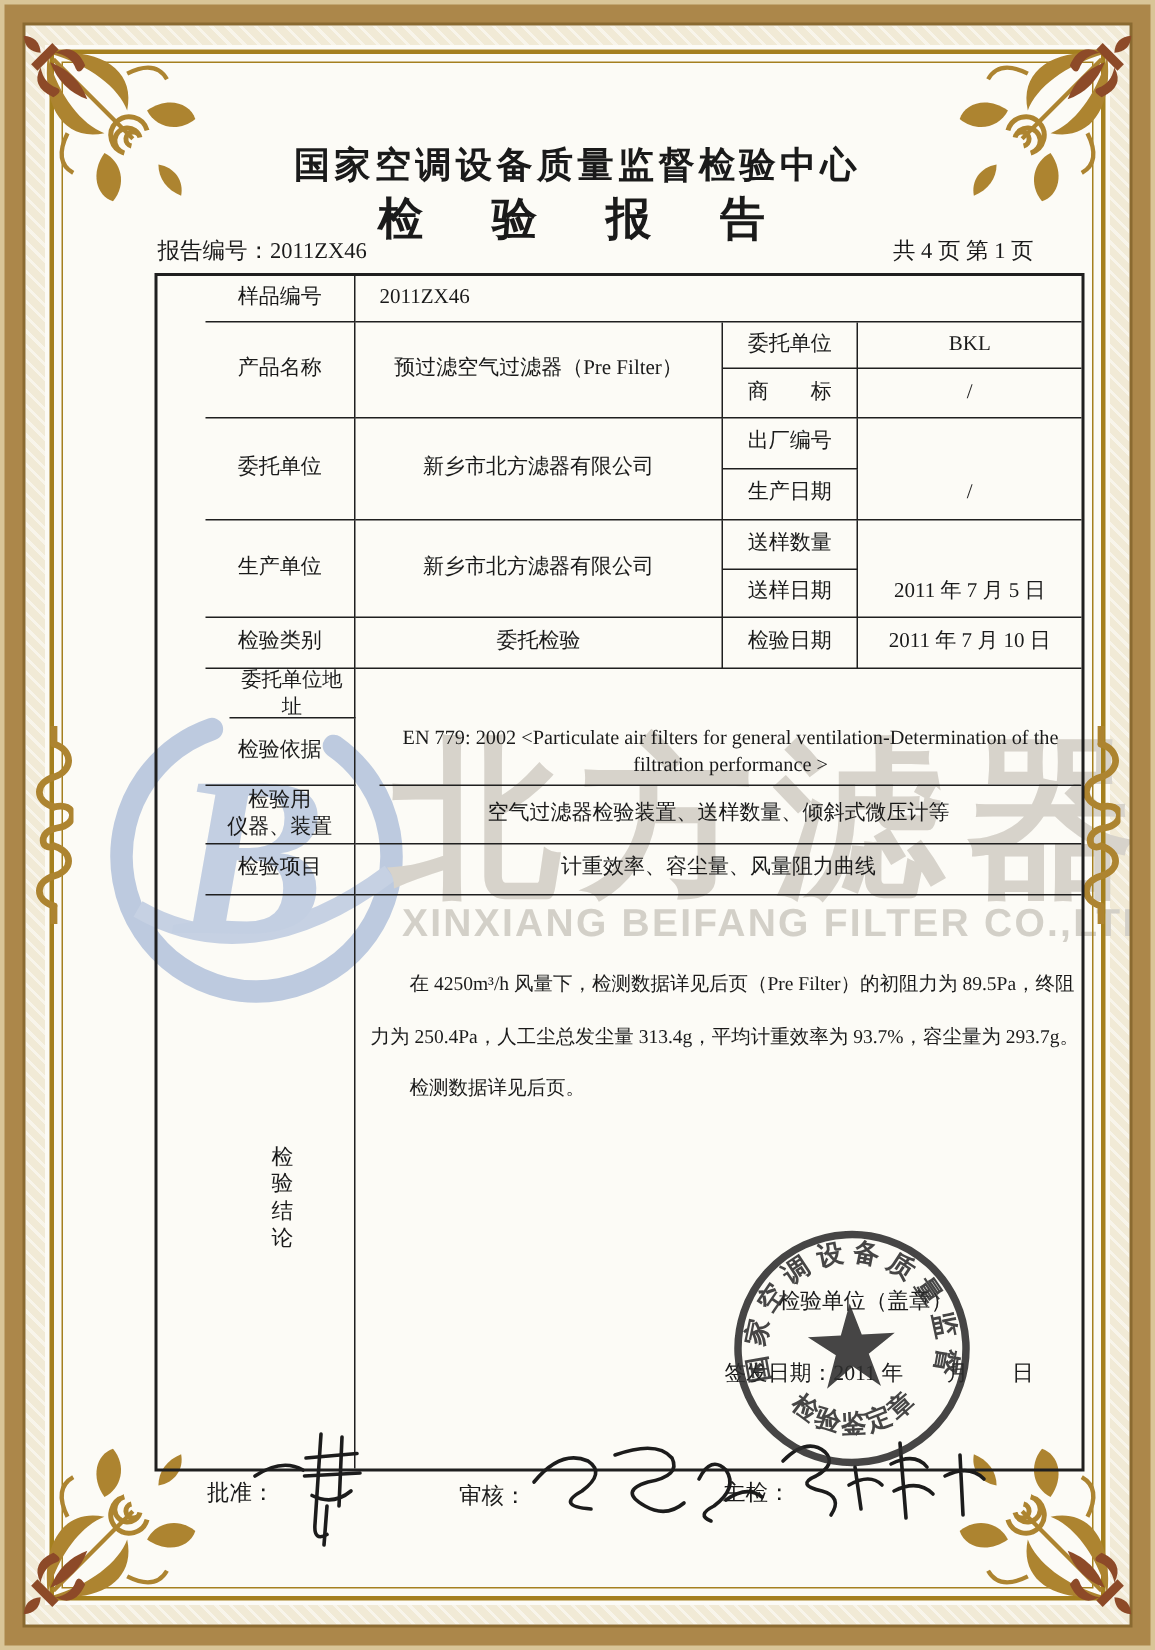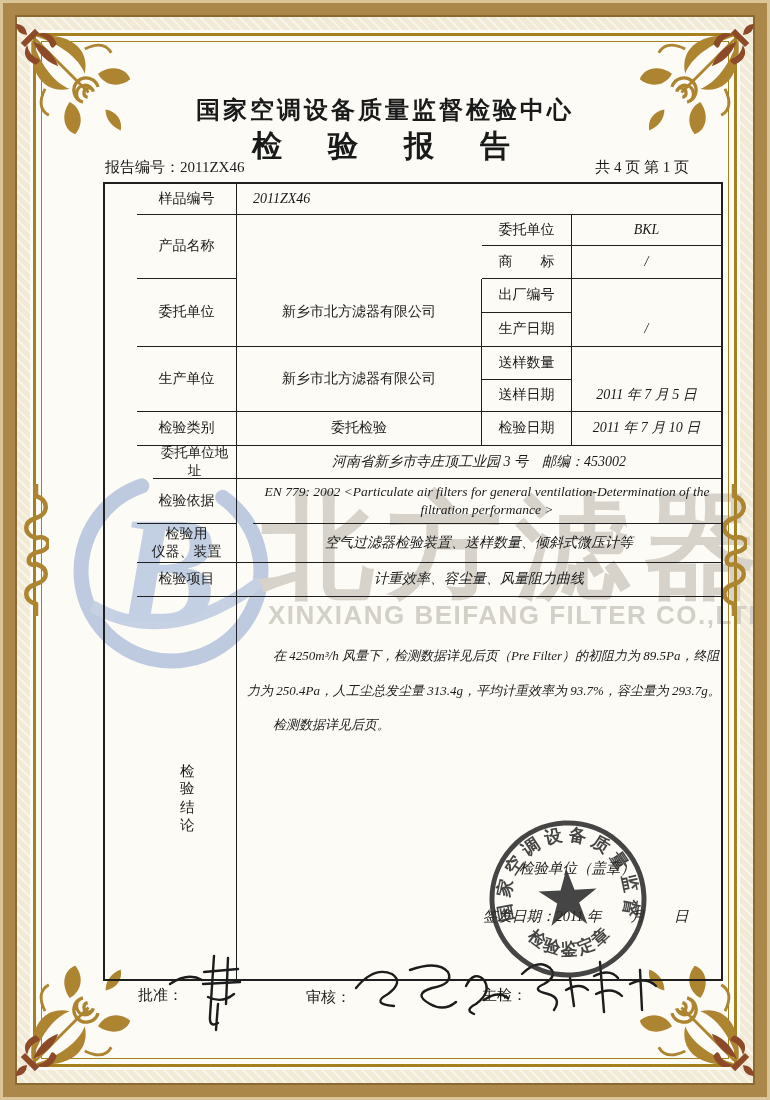--- a/index.html
+++ b/index.html
@@ -42,21 +42,21 @@
              letter-spacing:8px;z-index:5;}
   .meta{position:absolute;left:105px;width:584px;top:158px;display:flex;justify-content:space-between;
         font-size:15px;z-index:5;}
   
   .tbl{position:absolute;left:103px;top:182px;width:584px;height:795px;display:grid;
        grid-template-columns:100px 245px 90px 149px;
        grid-template-rows:31px 31px 33px 34px 34px 33px 32px 34px 33px 45px 39px 34px 1fr;
        border:2px solid #1f1f1f;z-index:5;font-size:14px;padding-left:32px;}
   .c{border-right:1.6px solid #1f1f1f;border-bottom:1.6px solid #1f1f1f;display:flex;
      align-items:center;justify-content:center;text-align:center;line-height:1.35;overflow:visible;}
-  .c.nr{border-right:none;font-style:italic;}
+  .c.nr{border-right:none;}
   .c.nb{border-bottom:none;}
   .c.left{justify-content:flex-start;padding-left:16px;}
   .c.small{font-size:13.5px;padding:0 6px;margin-left:16px;}
   .vlabel{writing-mode:vertical-lr;letter-spacing:18px;font-size:14.5px;}
   .concl{position:relative;display:block;}
   .concl-line{position:absolute;left:10px;white-space:nowrap;font-size:13px;}
   .issue{position:absolute;white-space:nowrap;font-size:14.5px;}
   
   .stamp{position:absolute;left:483px;top:814px;z-index:6;opacity:.88;transform:rotate(-3deg);}
   
@@ -138,20 +138,21 @@
   <div class="meta">
     <span>报告编号：2011ZX46</span>
     <span>共 4 页 第 1 页</span>
   </div>
 
   <div class="tbl">
     <div class="c" style="grid-area:1/1/2/2">样品编号</div>
     <div class="c nr left" style="grid-area:1/2/2/5">2011ZX46</div>
 
     <div class="c" style="grid-area:2/1/4/2">产品名称</div>
+    <div class="c" style="grid-area:2/2/4/3">预过滤空气过滤器（Pre Filter）</div>
     <div class="c" style="grid-area:2/3/3/4">委托单位</div>
     <div class="c nr" style="grid-area:2/4/3/5">BKL</div>
     <div class="c" style="grid-area:3/3/4/4">商　　标</div>
     <div class="c nr" style="grid-area:3/4/4/5">/</div>
 
     <div class="c" style="grid-area:4/1/6/2">委托单位</div>
     <div class="c" style="grid-area:4/2/6/3">新乡市北方滤器有限公司</div>
     <div class="c" style="grid-area:4/3/5/4">出厂编号</div>
     <div class="c" style="grid-area:5/3/6/4">生产日期</div>
     <div class="c nr" style="grid-area:5/4/6/5">/</div>
@@ -161,21 +162,20 @@
     <div class="c" style="grid-area:6/3/7/4">送样数量</div>
     <div class="c" style="grid-area:7/3/8/4">送样日期</div>
     <div class="c nr" style="grid-area:7/4/8/5">2011 年 7 月 5 日</div>
 
     <div class="c" style="grid-area:8/1/9/2">检验类别</div>
     <div class="c" style="grid-area:8/2/9/3">委托检验</div>
     <div class="c" style="grid-area:8/3/9/4">检验日期</div>
     <div class="c nr" style="grid-area:8/4/9/5">2011 年 7 月 10 日</div>
 
     <div class="c small" style="grid-area:9/1/10/2">委托单位地址</div>
-    <div class="c nr" style="grid-area:9/2/10/5">河南省新乡市寺庄顶工业园 3 号　邮编：453002</div>
 
     <div class="c" style="grid-area:10/1/11/2">检验依据</div>
     <div class="c nr small" style="grid-area:10/2/11/5">EN 779: 2002 &lt;Particulate air filters for general ventilation-Determination of the filtration performance &gt;</div>
 
     <div class="c" style="grid-area:11/1/12/2;flex-direction:column;line-height:1.3">
       <span>检验用</span>
       <span>仪器、装置</span>
     </div>
     <div class="c nr" style="grid-area:11/2/12/5">空气过滤器检验装置、送样数量、倾斜式微压计等</div>
 

